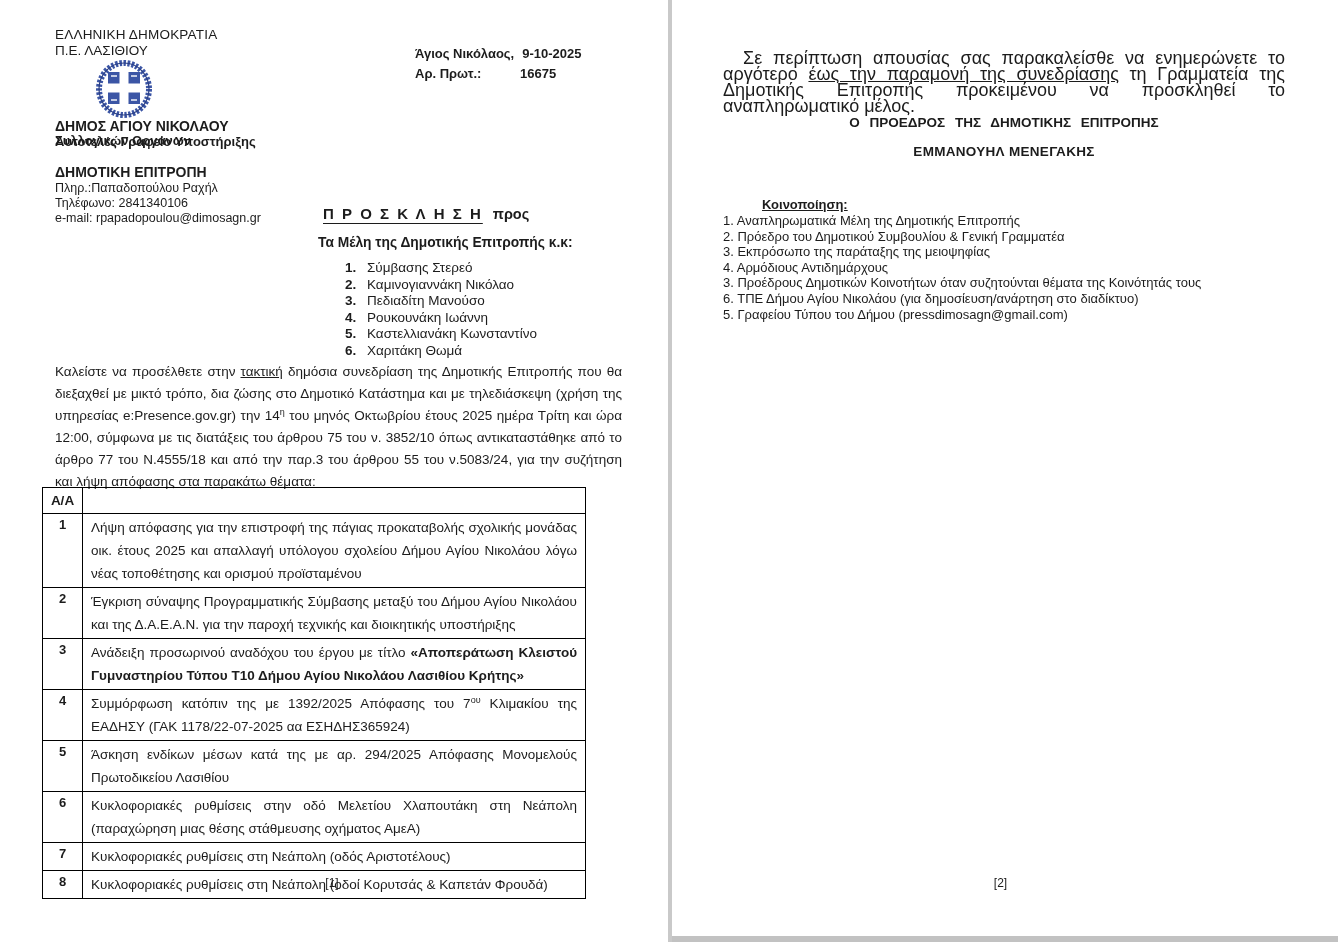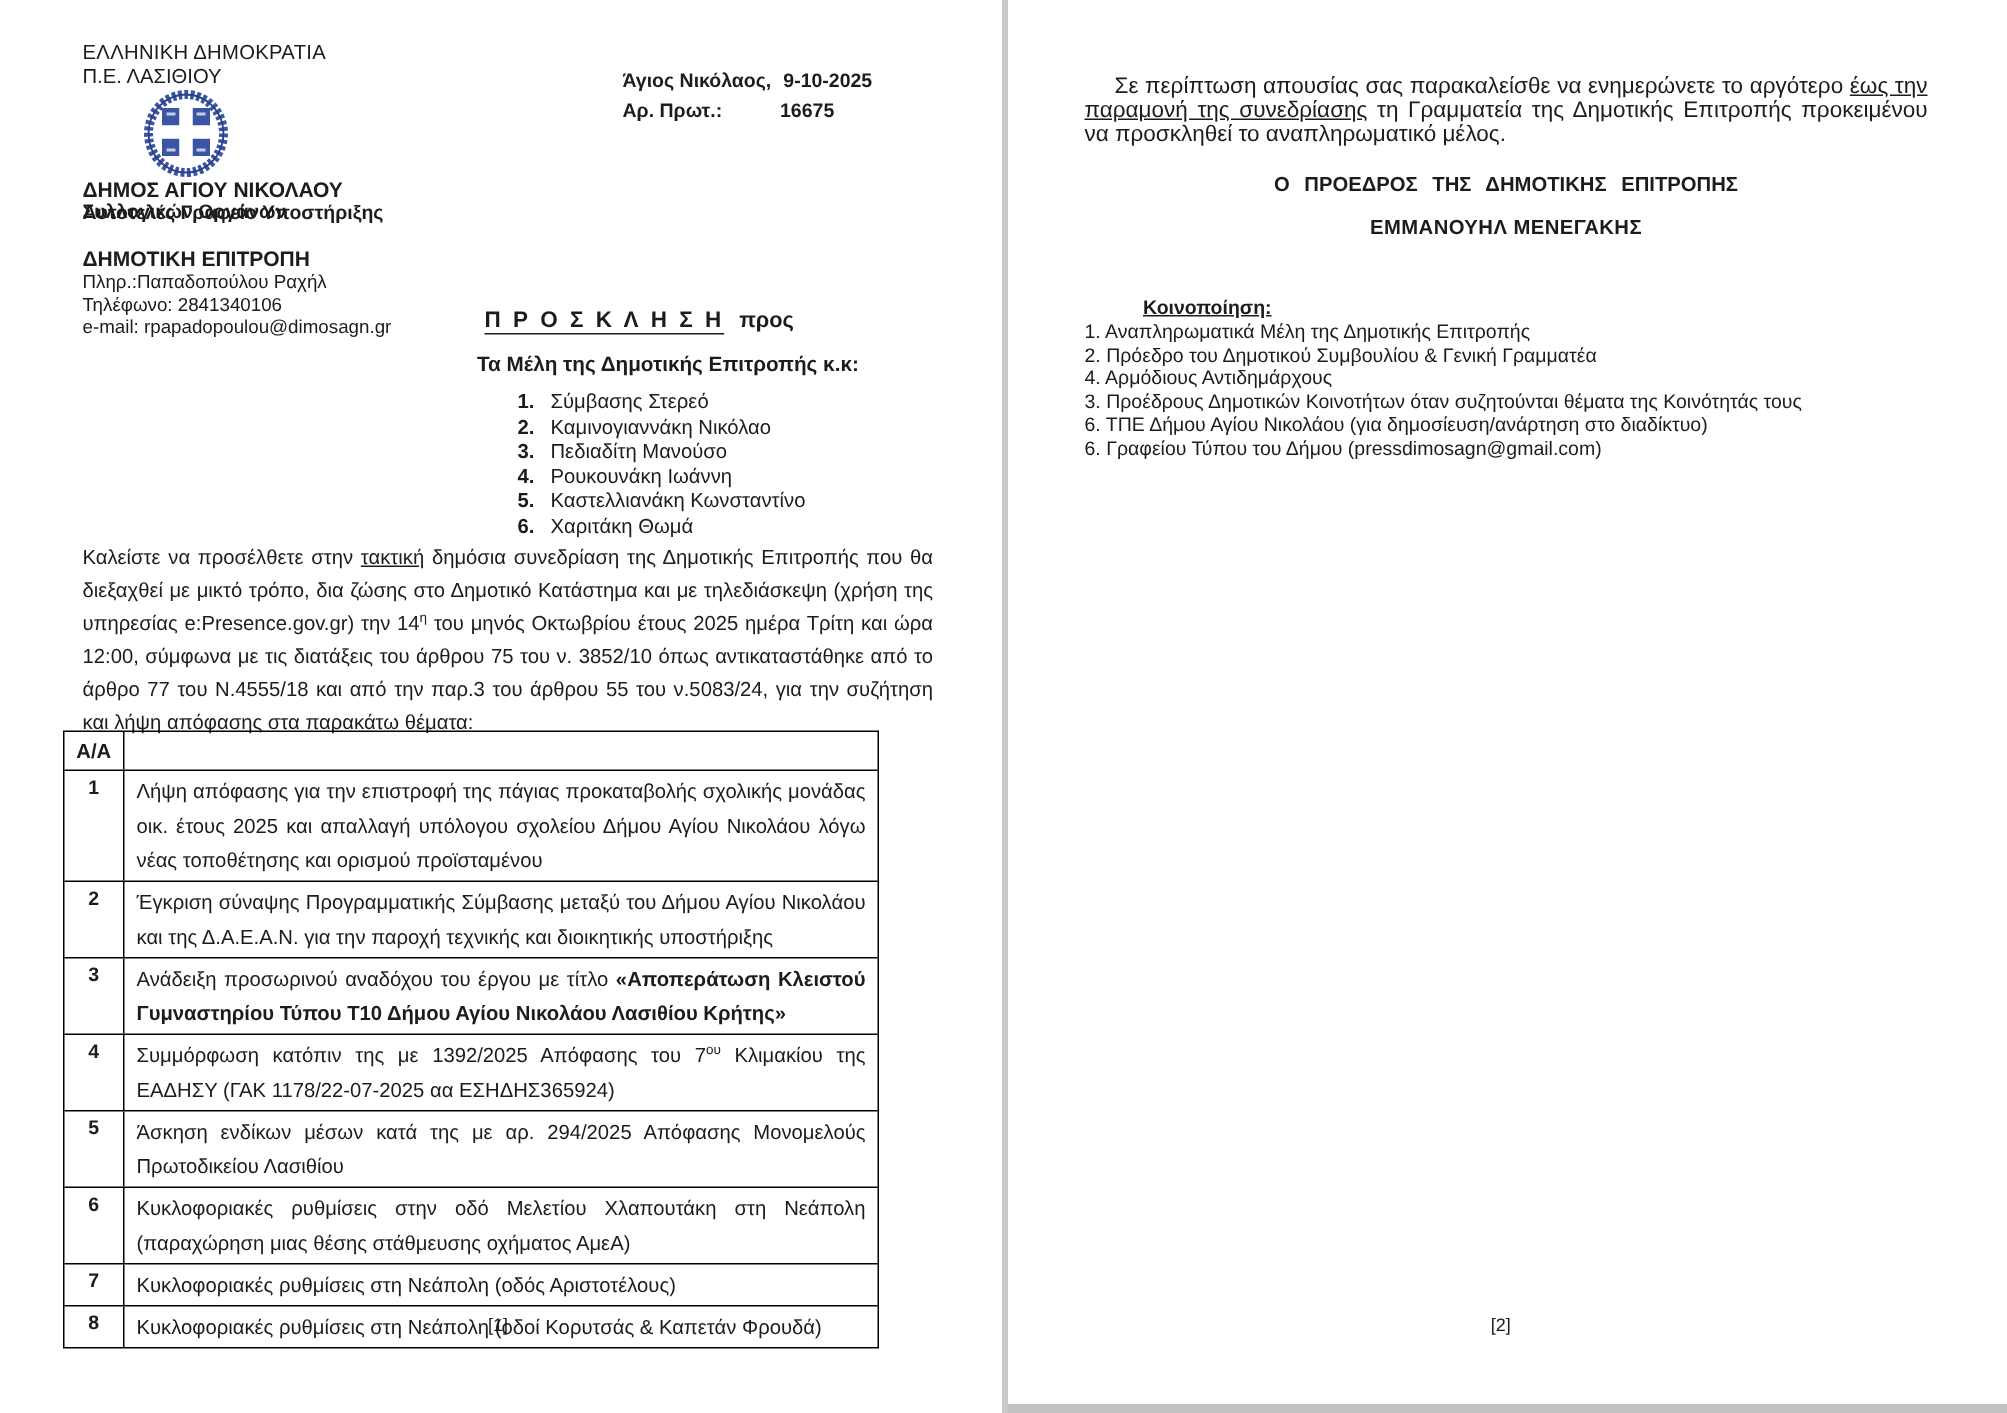--- a/index.html
+++ b/index.html
@@ -52,21 +52,21 @@
   .t-head .h-num { width:40px; border-right:1px solid #000; display:flex; align-items:center; justify-content:center; }
   .t-head .h-topic { flex:1; display:flex; align-items:center; justify-content:center; }
   .t-row { display:flex; border-bottom:1px solid #000; }
   .t-row:last-child { border-bottom:none; }
   .t-num { width:40px; border-right:1px solid #000; font-weight:bold; font-size:13px; text-align:center; padding-top:3px; }
   .t-topic { flex:1; font-size:13.5px; line-height:23px; padding:2px 8px; text-align:justify; }
 
   .footer1 { left:42px; top:876px; width:580px; text-align:center; font-size:12px; }
 
   
-  .p2-par { left:723px; top:50px; width:562px; font-size:15px; line-height:16px; text-align:justify; text-indent:20px; }
+  .p2-par { left:723px; top:50px; width:562px; font-size:18px; line-height:16px; text-align:justify; text-indent:20px; }
   .president-title { left:723px; top:115px; width:562px; text-align:center; font-weight:bold; font-size:13.5px; word-spacing:6px; }
   .president-name { left:723px; top:144px; width:562px; text-align:center; font-weight:bold; font-size:13.5px; letter-spacing:0.3px; }
   .notif-label { left:745px; top:197px; font-size:13px; font-weight:bold; text-decoration:underline;padding-left:17px; }
   .notif-list { left:723px; top:213px; width:575px; font-size:13px; line-height:15.6px; }
   .footer2 { left:723px; top:876px; width:555px; text-align:center; font-size:12px; }
 </style>
 </head>
 <body>
 
 <div class="abs divider"></div>
@@ -180,19 +180,20 @@
 </div>
 
 <div>
   <div class="abs p2-par"><span>Σε περίπτωση απουσίας σας παρακαλείσθε να ενημερώνετε το αργότερο </span><span class="seg-u">έως την παραμονή της συνεδρίασης</span><span> τη Γραμματεία της Δημοτικής Επιτροπής προκειμένου να προσκληθεί το αναπληρωματικό μέλος.</span></div>
   <div class="abs president-title">Ο  ΠΡΟΕΔΡΟΣ  ΤΗΣ  ΔΗΜΟΤΙΚΗΣ  ΕΠΙΤΡΟΠΗΣ</div>
   <div class="abs president-name">ΕΜΜΑΝΟΥΗΛ ΜΕΝΕΓΑΚΗΣ</div>
   <div class="abs notif-label">Κοινοποίηση:</div>
   <div class="abs notif-list">
       <div class="gen-item">1. Αναπληρωματικά Μέλη της Δημοτικής Επιτροπής</div>
       <div class="gen-item">2. Πρόεδρο του Δημοτικού Συμβουλίου &amp;  Γενική Γραμματέα</div>
+      <div class="gen-item">3. Εκπρόσωπο της παράταξης της μειοψηφίας</div>
       <div class="gen-item">4. Αρμόδιους Αντιδημάρχους</div>
       <div class="gen-item">3. Προέδρους Δημοτικών Κοινοτήτων όταν συζητούνται θέματα της Κοινότητάς τους</div>
       <div class="gen-item">6. ΤΠΕ  Δήμου Αγίου Νικολάου (για δημοσίευση/ανάρτηση στο διαδίκτυο)</div>
-      <div class="gen-item">6. Γραφείου Τύπου του Δήμου (pressdimosagn@gmail.com)</div>
+      <div class="gen-item">5. Γραφείου Τύπου του Δήμου (pressdimosagn@gmail.com)</div>
     </div>
   <div class="abs footer2">[2]</div>
 </div>
 
 </body></html>

